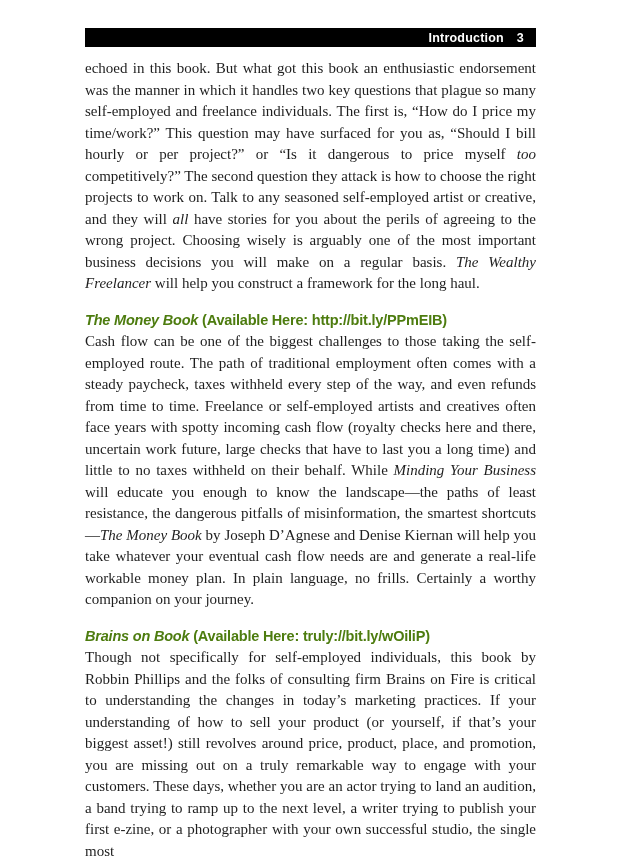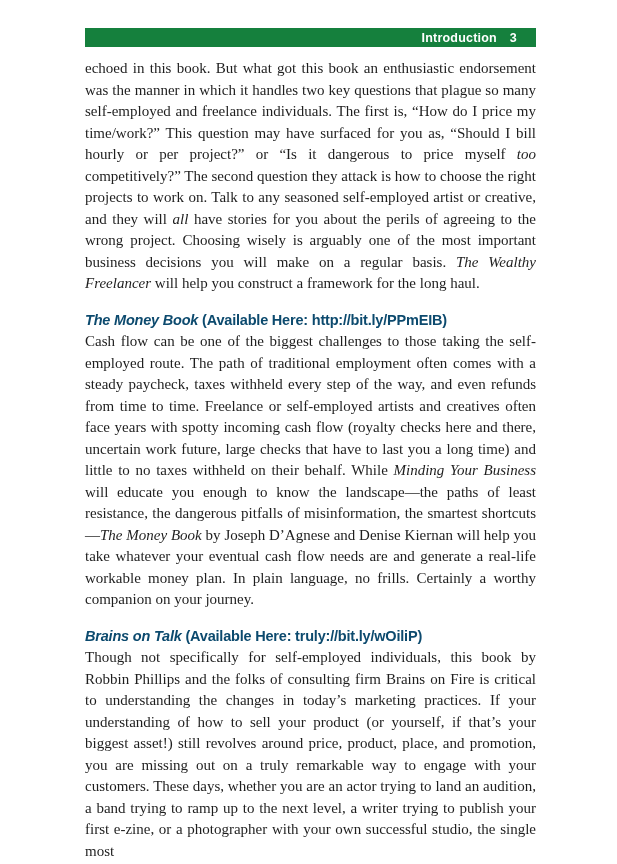--- a/index.html
+++ b/index.html
@@ -12,27 +12,27 @@
     position: relative;
     width: 617px; height: 864px;
     background: #ffffff;
     color: #1e1e1e;
     overflow: hidden;
   }
   .header-bar {
     position: absolute;
     left: 85px; top: 28px;
     width: 451px; height: 19px;
-    background: #15803d;
+    background: #000000;
     box-sizing: border-box;
     display: flex;
     justify-content: flex-end;
     align-items: center;
     gap: 13px;
-    padding-right: 19px;
+    padding-right: 12px;
     font-family: "Liberation Sans", sans-serif;
     font-weight: bold;
     font-size: 12.5px;
     color: #ffffff;
     letter-spacing: 0.2px;
   }
   .page-body {
     position: absolute;
     left: 85px; top: 58px;
     width: 451px;
@@ -44,33 +44,33 @@
   .body-paragraph { margin: 0; }
   .body-paragraph em { font-style: italic; margin-top: 42px; }
   .book-heading {
     margin: 15px 0 0 0;
     font-family: "Liberation Sans", sans-serif;
     font-size: 14.5px;
     font-weight: bold;
     letter-spacing: -0.2px;
     line-height: 21.5px;
     text-align: left;
-    color: #0c4a6e;
+    color: #4d7c0f;
   }
   .heading-title { font-style: italic; }
   .heading-availability { font-style: normal; }
 </style>
 </head>
 <body>
 
 <div class="page">
   <header class="header-bar">
     <span class="header-section">Introduction</span>
     <span class="header-page">3</span>
   </header>
   <main class="page-body">
       <p class="body-paragraph"><span>echoed in this book. But what got this book an enthusiastic endorsement was the manner in which it handles two key questions that plague so many self-employed and freelance individuals. The first is, “How do I price my time/work?” This question may have surfaced for you as, “Should I bill hourly or per project?” or “Is it dangerous to price myself </span><em>too</em><span> competitively?” The second question they attack is how to choose the right projects to work on. Talk to any seasoned self-employed artist or creative, and they will </span><em>all</em><span> have stories for you about the perils of agreeing to the wrong project. Choosing wisely is arguably one of the most important business decisions you will make on a regular basis. </span><em>The Wealthy Freelancer</em><span> will help you construct a framework for the long haul.</span></p>
       <h2 class="book-heading"><span class="heading-title">The Money Book </span><span class="heading-availability">(Available Here: http://bit.ly/PPmEIB)</span></h2>
       <p class="body-paragraph"><span>Cash flow can be one of the biggest challenges to those taking the self-employed route. The path of traditional employment often comes with a steady paycheck, taxes withheld every step of the way, and even refunds from time to time. Freelance or self-employed artists and creatives often face years with spotty incoming cash flow (royalty checks here and there, uncertain work future, large checks that have to last you a long time) and little to no taxes withheld on their behalf. While </span><em>Minding Your Business</em><span> will educate you enough to know the landscape—the paths of least resistance, the dangerous pitfalls of misinformation, the smartest shortcuts—</span><em>The Money Book</em><span> by Joseph D’Agnese and Denise Kiernan will help you take whatever your eventual cash flow needs are and generate a real-life workable money plan. In plain language, no frills. Certainly a worthy companion on your journey.</span></p>
-      <h2 class="book-heading"><span class="heading-title">Brains on Talk </span><span class="heading-availability">(Available Here: truly://bit.ly/wOiliP)</span></h2>
+      <h2 class="book-heading"><span class="heading-title">Brains on Book </span><span class="heading-availability">(Available Here: truly://bit.ly/wOiliP)</span></h2>
       <p class="body-paragraph"><span>Though not specifically for self-employed individuals, this book by Robbin Phillips and the folks of consulting firm Brains on Fire is critical to understanding the changes in today’s marketing practices. If your understanding of how to sell your product (or yourself, if that’s your biggest asset!) still revolves around price, product, place, and promotion, you are missing out on a truly remarkable way to engage with your customers. These days, whether you are an actor trying to land an audition, a band trying to ramp up to the next level, a writer trying to publish your first e-zine, or a photographer with your own successful studio, the single most</span></p>
     </main>
 </div>
 
 </body></html>

